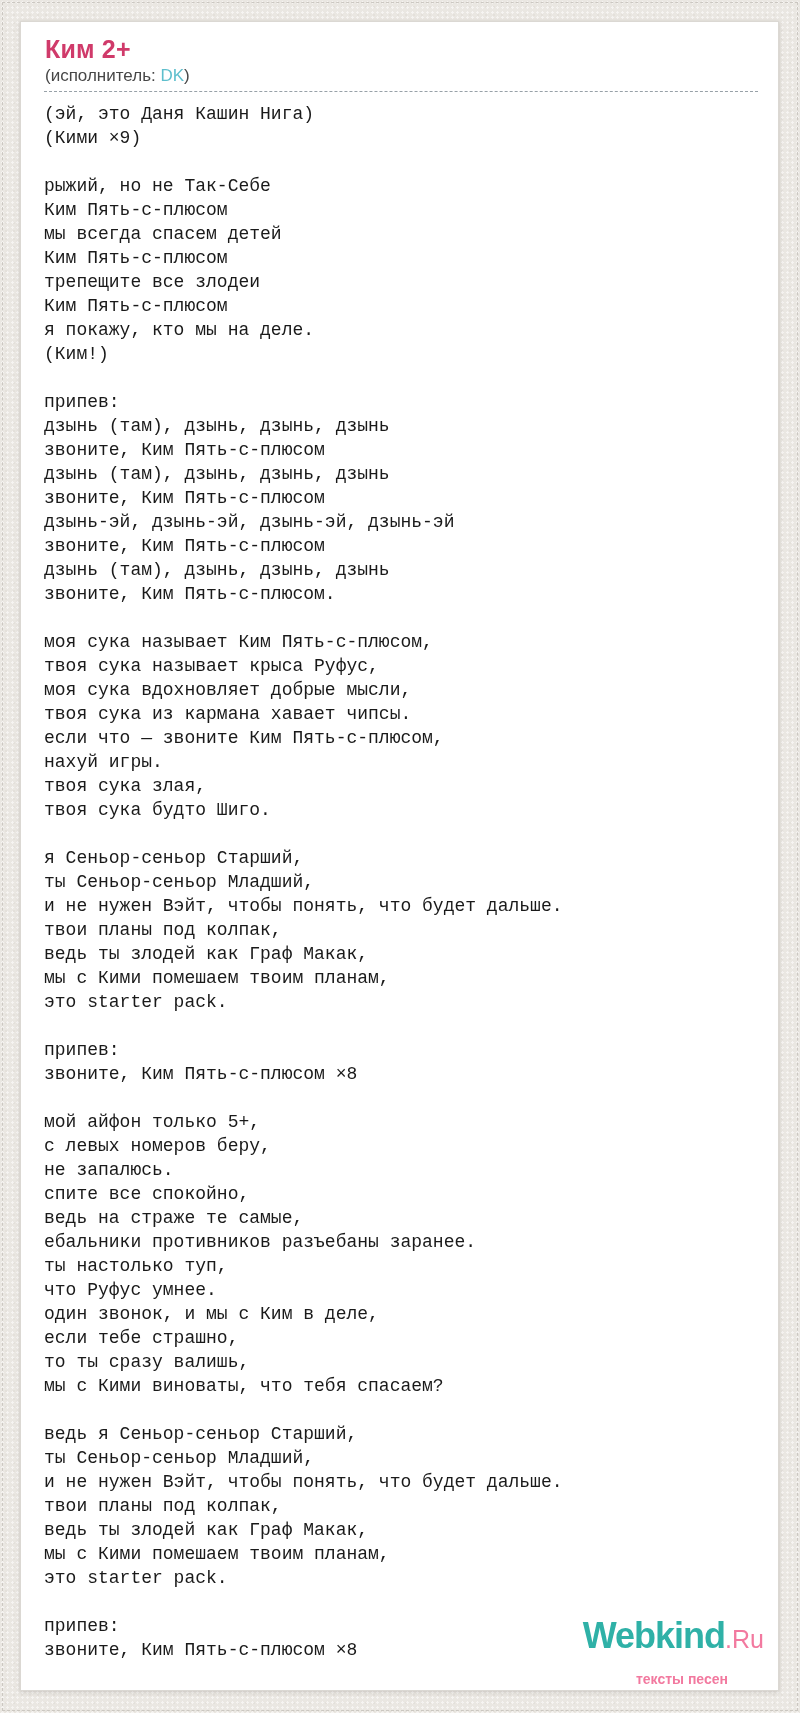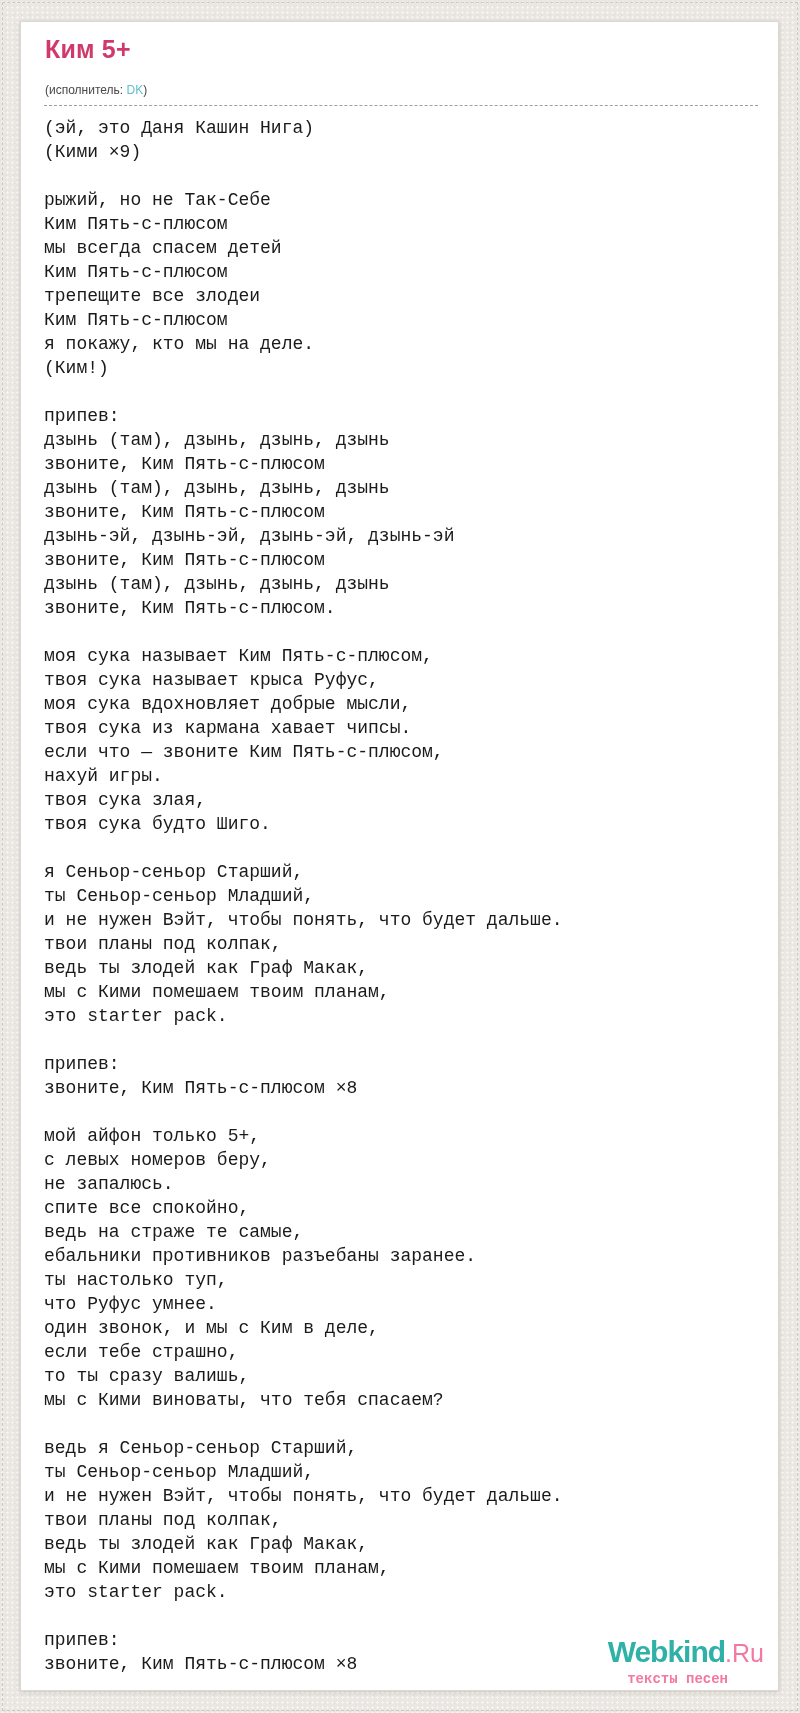--- a/index.html
+++ b/index.html
@@ -38,22 +38,22 @@
   .song-title {
     margin: 14px 0 0 24px;
     font-family: "Liberation Sans", sans-serif;
     font-size: 25px;
     line-height: 26px;
     font-weight: 700;
     letter-spacing: 0.2px;
     color: var(--title-pink, #d03a6a);
   }
   .artist-line {
-    margin: 18px 0 0 24px;
-    font-size: 12px;
+    margin: 4px 0 0 24px;
+    font-size: 17px;
     line-height: 20px;
     color: #474747;
   }
   .artist-link {
     color: var(--artist-link-teal, #5ebfcd);
     text-decoration: none;
     cursor: pointer;
   }
   .separator {
     margin: 5px 20px 0 23px;
@@ -71,47 +71,46 @@
   .logo {
     position: absolute;
     right: 14px;
     bottom: 4px;
     text-align: right;
     text-decoration: none;
     cursor: pointer;
     line-height: 1;
   }
   .logo-main {
-    font-size: 30px;
+    font-size: 36px;
     font-weight: 700;
     letter-spacing: -1px;
     color: var(--logo-teal, #2fb1a7);
   }
   .logo-suffix {
     font-size: 25px;
     font-weight: 400;
     color: var(--logo-pink, #f2799f);
   }
   .logo-tagline {
-    margin-top: 5px;
+    margin-top: 18px;
     padding-right: 36px;
     font-size: 14px;
     font-weight: 700;
     color: var(--logo-pink, #f2799f);
-    font-family: Liberation Mono, monospace;
   }
 </style>
 </head>
 <body>
 
 <div class="page-frame"></div>
 
 <main class="card">
 
-  <h1 class="song-title">Ким 5+</h1>
+  <h1 class="song-title">Ким 2+</h1>
 
   <div class="artist-line"><span>(исполнитель: </span><a class="artist-link">DK</a><span>)</span></div>
 
   <div class="separator"></div>
 
   <div class="lyrics">(эй, это Даня Кашин Нига)
 (Кими ×9)
 
 рыжий, но не Так-Себе
 Ким Пять-с-плюсом

